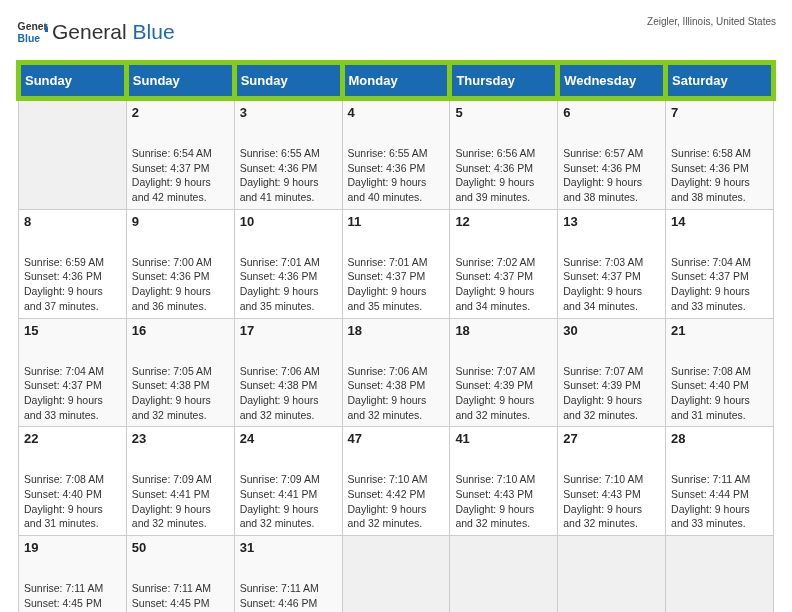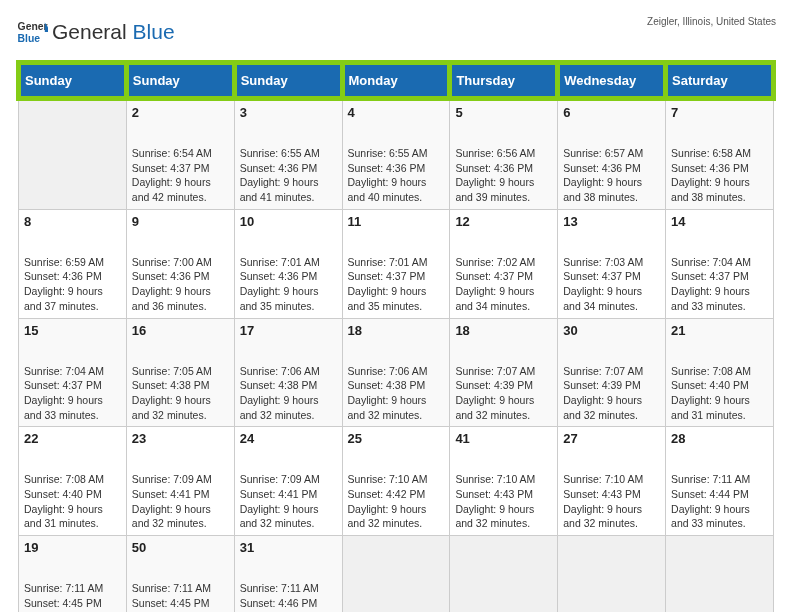--- a/index.html
+++ b/index.html
@@ -208,21 +208,21 @@
           </td>
           <td>
             <div class="day-num">23</div>
             <div class="day-info">Sunrise: 7:09 AM<br>Sunset: 4:41 PM<br>Daylight: 9 hours and 32 minutes.</div>
           </td>
           <td>
             <div class="day-num">24</div>
             <div class="day-info">Sunrise: 7:09 AM<br>Sunset: 4:41 PM<br>Daylight: 9 hours and 32 minutes.</div>
           </td>
           <td>
-            <div class="day-num">25</div>
+            <div class="day-num">47</div>
             <div class="day-info">Sunrise: 7:10 AM<br>Sunset: 4:42 PM<br>Daylight: 9 hours and 32 minutes.</div>
           </td>
           <td>
             <div class="day-num">41</div>
             <div class="day-info">Sunrise: 7:10 AM<br>Sunset: 4:43 PM<br>Daylight: 9 hours and 32 minutes.</div>
           </td>
           <td>
             <div class="day-num">27</div>
             <div class="day-info">Sunrise: 7:10 AM<br>Sunset: 4:43 PM<br>Daylight: 9 hours and 32 minutes.</div>
           </td>

